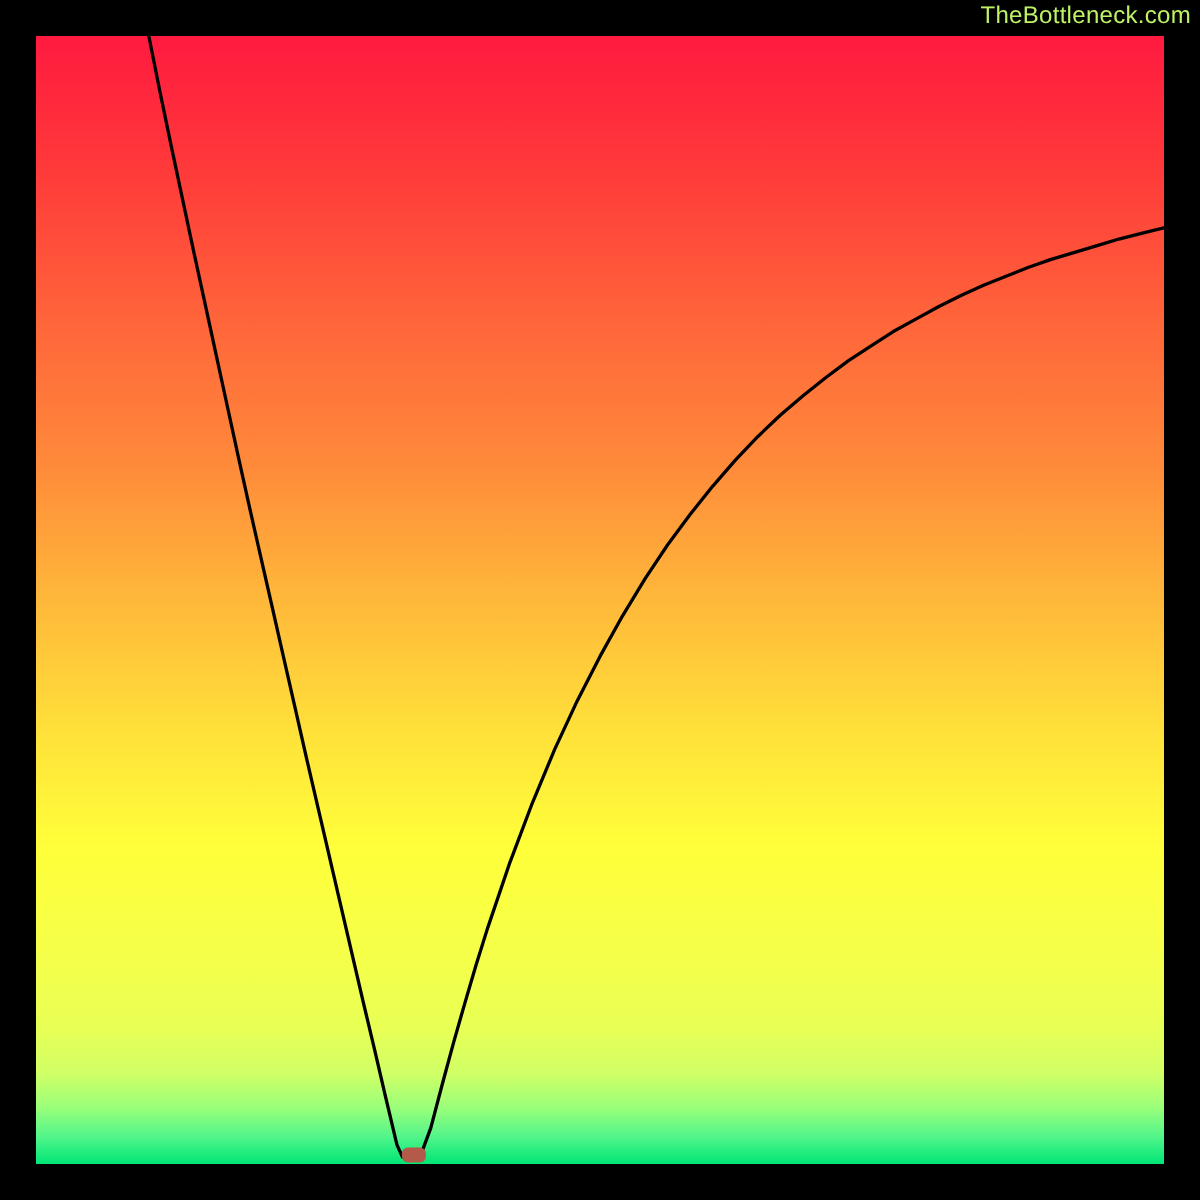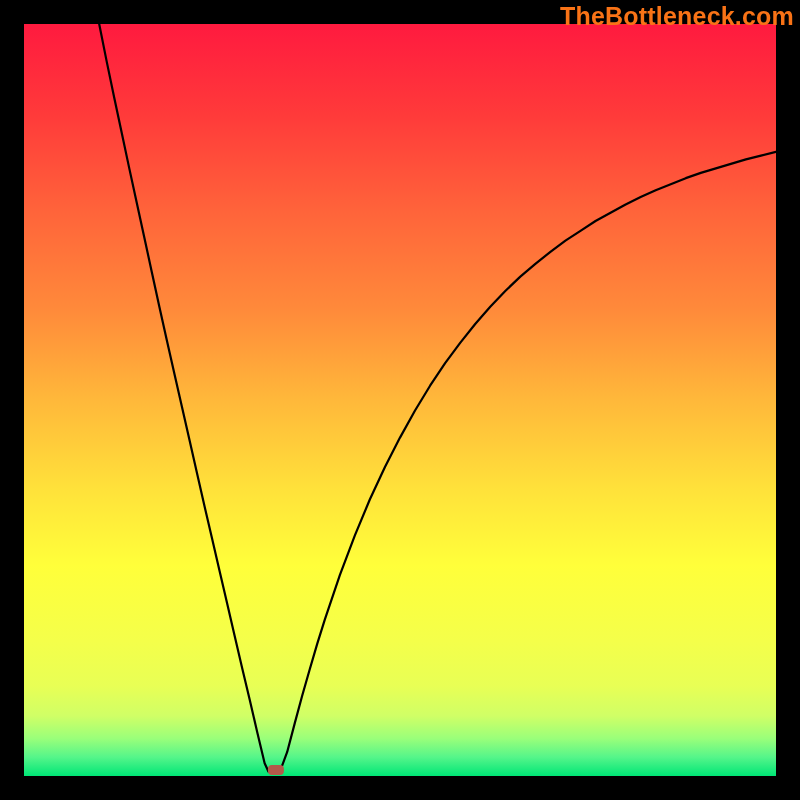--- a/index.html
+++ b/index.html
@@ -23,23 +23,23 @@
     position: absolute;
     left: 0;
     top: 0;
     width: 752px;
     height: 752px;
   }
   .watermark {
     position: absolute;
     top: 2px;
     right: 6px;
-    font-size: 25px;
-    font-weight: 700;
-    color: #f97316;
+    font-size: 16px;
+    font-weight: 400;
+    color: #bef264;
     letter-spacing: 0.2px;
     z-index: 50;
   }
   svg {
     display: block;
   }
 </style>
 </head>
 <body>
 

